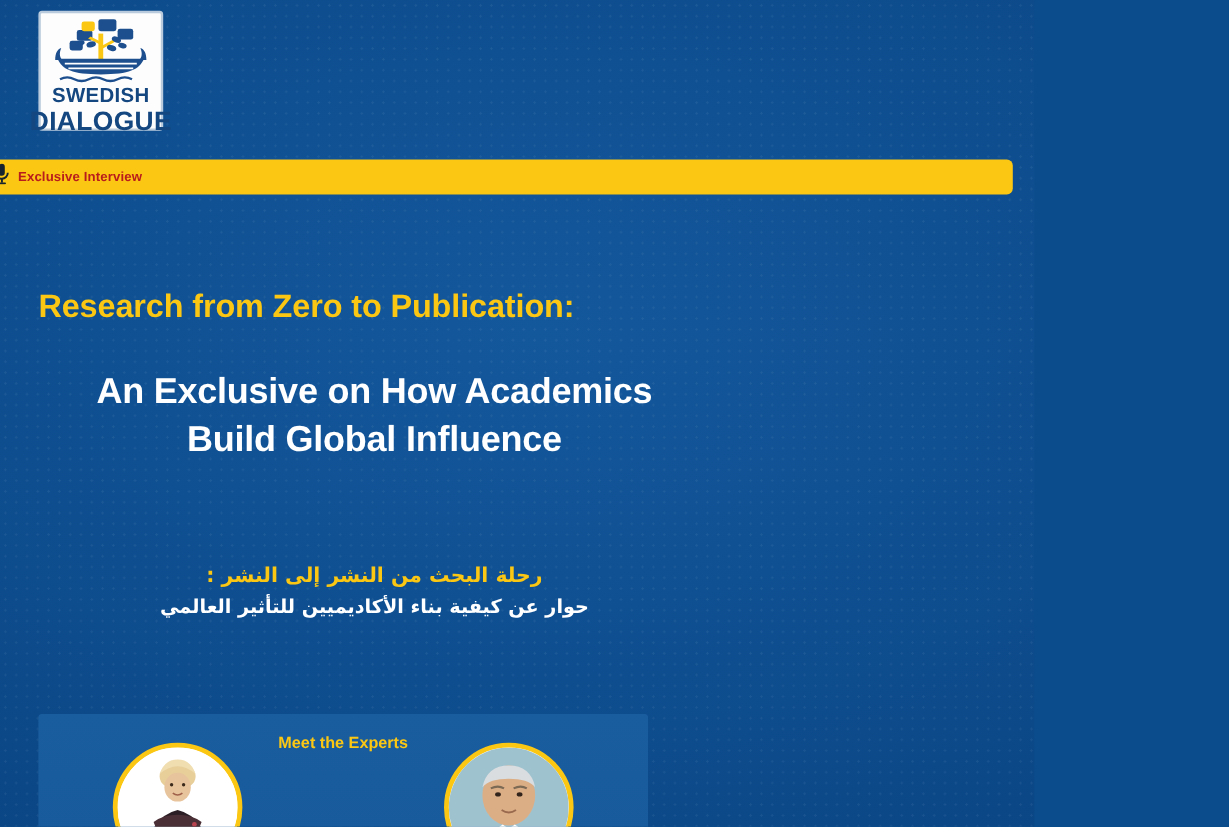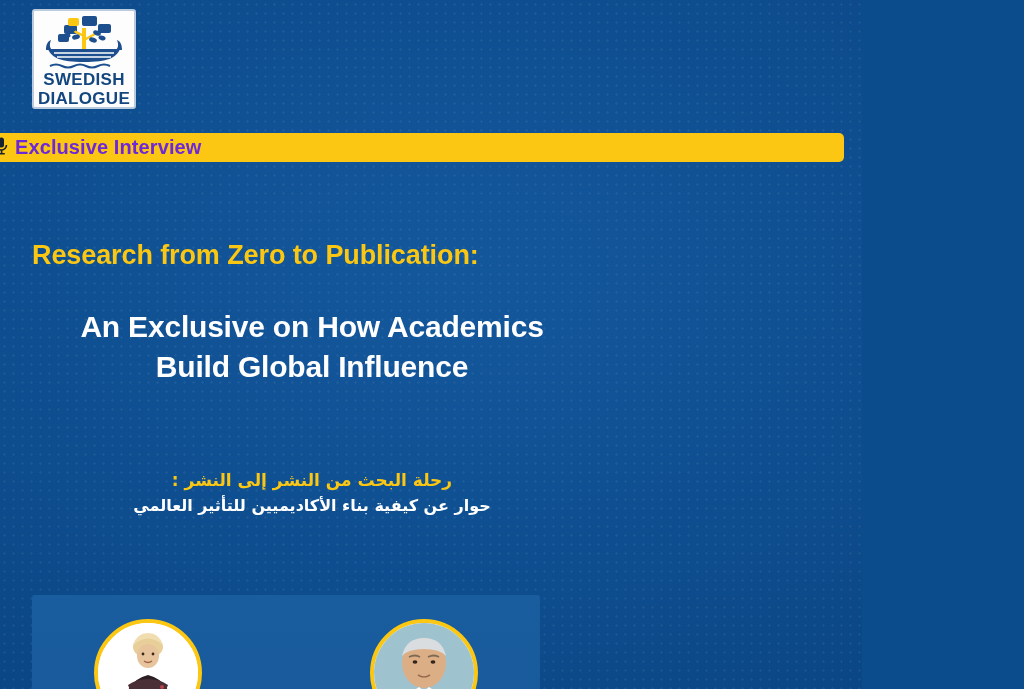--- a/index.html
+++ b/index.html
@@ -29,30 +29,30 @@
     background:#fdfdfd;border:2px solid #b9cbdd;border-radius:3px;
     display:flex;flex-direction:column;align-items:center;justify-content:flex-start;
     padding-top:3px;box-sizing:border-box;
   }
   .logo-mark{width:92px;height:56px;display:block;}
   .logo-word{
     color:#14467f;font-weight:bold;line-height:1.0;text-align:center;
     letter-spacing:.3px;
   }
   .logo-w1{font-size:17px;margin-top:1px;}
-  .logo-w2{font-size:17px;margin-top:2px;}
+  .logo-w2{font-size:22px;margin-top:2px;}
 
   
   .badge{
     position:absolute;right:18px;top:33px;height:29px;
     background:#fbc713;border-radius:5px;
     display:flex;align-items:center;gap:7px;padding:0 13px;
     box-sizing:border-box;
   }
-  .badge-label{color:#6d28d9;font-size:20px;font-weight:bold;letter-spacing:.1px;}
+  .badge-label{color:#b91c1c;font-size:11px;font-weight:bold;letter-spacing:.1px;}
 
   
   .title-1{
     position:absolute;left:32px;top:111px;
     color:#fbc713;font-size:27px;font-weight:bold;letter-spacing:-.1px;
   }
   .title-2{
     position:absolute;left:32px;top:147px;width:560px;
     color:#ffffff;font-size:30px;font-weight:bold;line-height:1.32;
     text-align:center;letter-spacing:-.2px;
@@ -140,20 +140,21 @@
   <div class="title-2">
     <div>An Exclusive on How Academics</div>
     <div>Build Global Influence</div>
   </div>
   <div class="sub-ar">
     <div class="l1">رحلة البحث من النشر إلى النشر :</div>
     <div class="l2">حوار عن كيفية بناء الأكاديميين للتأثير العالمي</div>
   </div>
 
   <div class="experts">
+    <div class="meet-label">Meet the Experts</div>
 
     <div class="person left">
       <div class="avatar">
         <svg viewBox="0 0 100 100" xmlns="http://www.w3.org/2000/svg">
           <rect width="100" height="100" fill="#ffffff"></rect>
           <ellipse cx="50" cy="24" rx="15" ry="11" fill="#e8cf9a"></ellipse>
           <path d="M35 22 q15 -13 30 0 q-4 -12 -15 -12 q-11 0 -15 12Z" fill="#f0ddb0"></path>
           <ellipse cx="50" cy="33" rx="11" ry="12" fill="#e7c49c"></ellipse>
           <circle cx="45" cy="31" r="1.4" fill="#3b2a1c"></circle>
           <circle cx="55" cy="31" r="1.4" fill="#3b2a1c"></circle>

